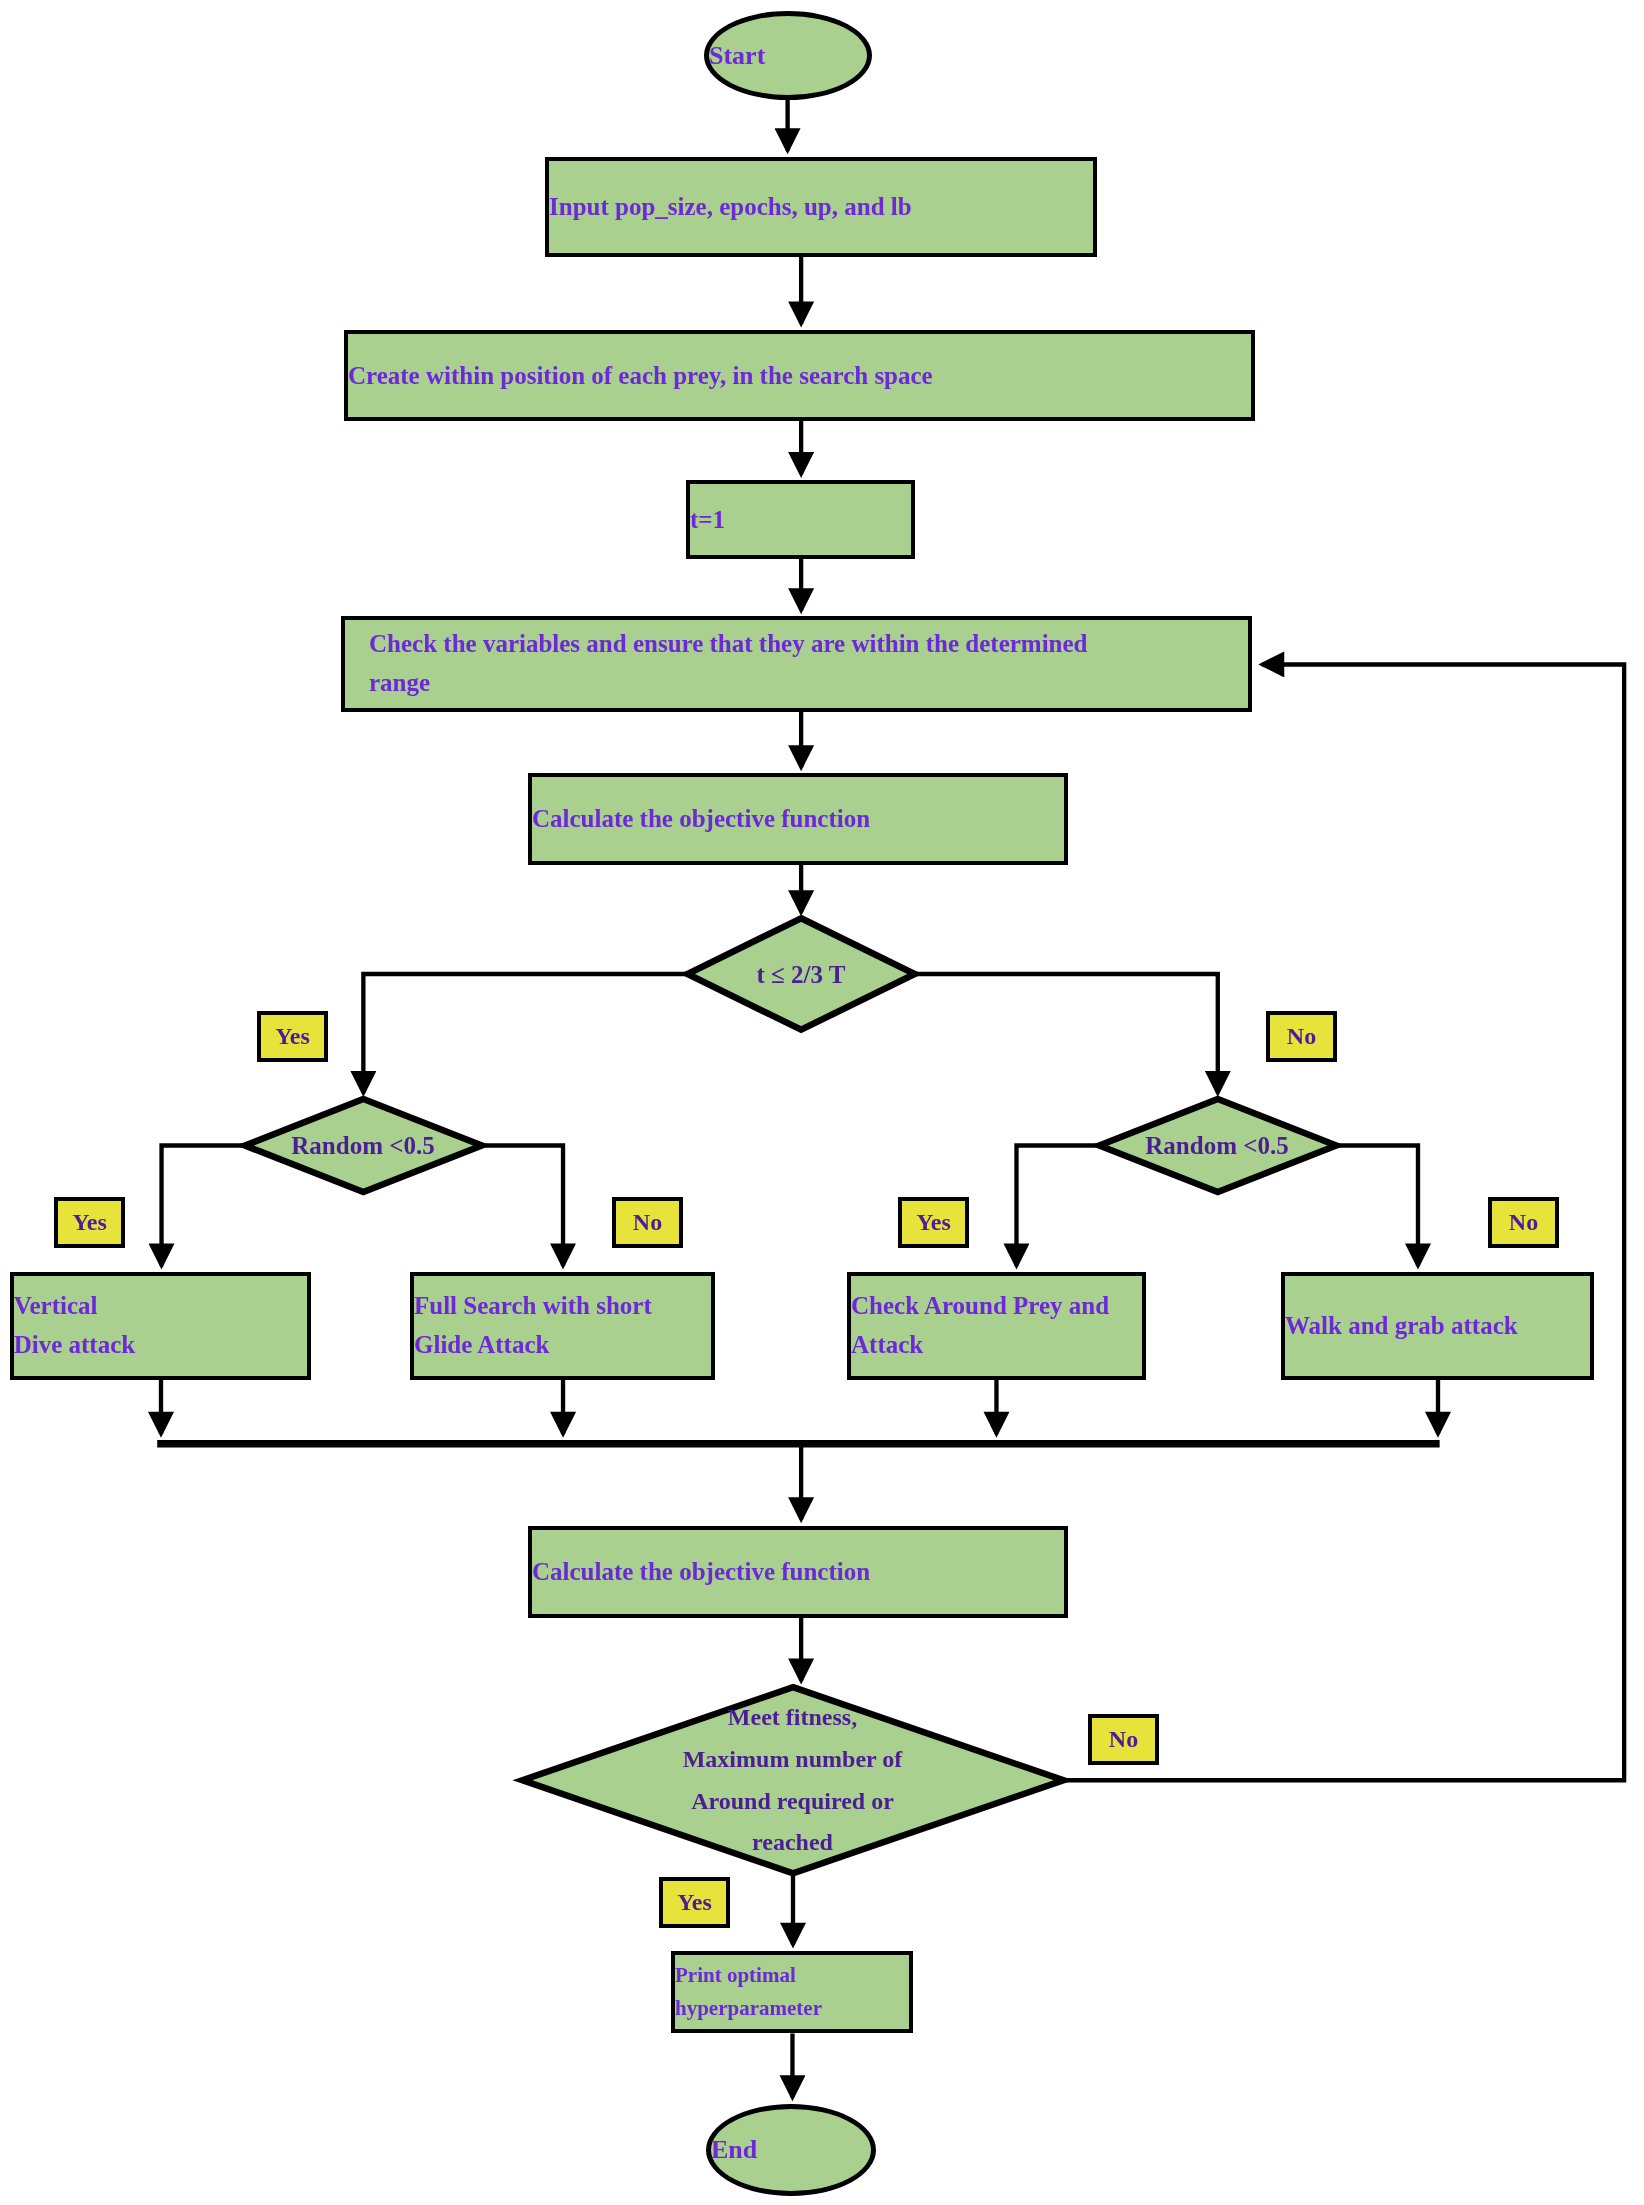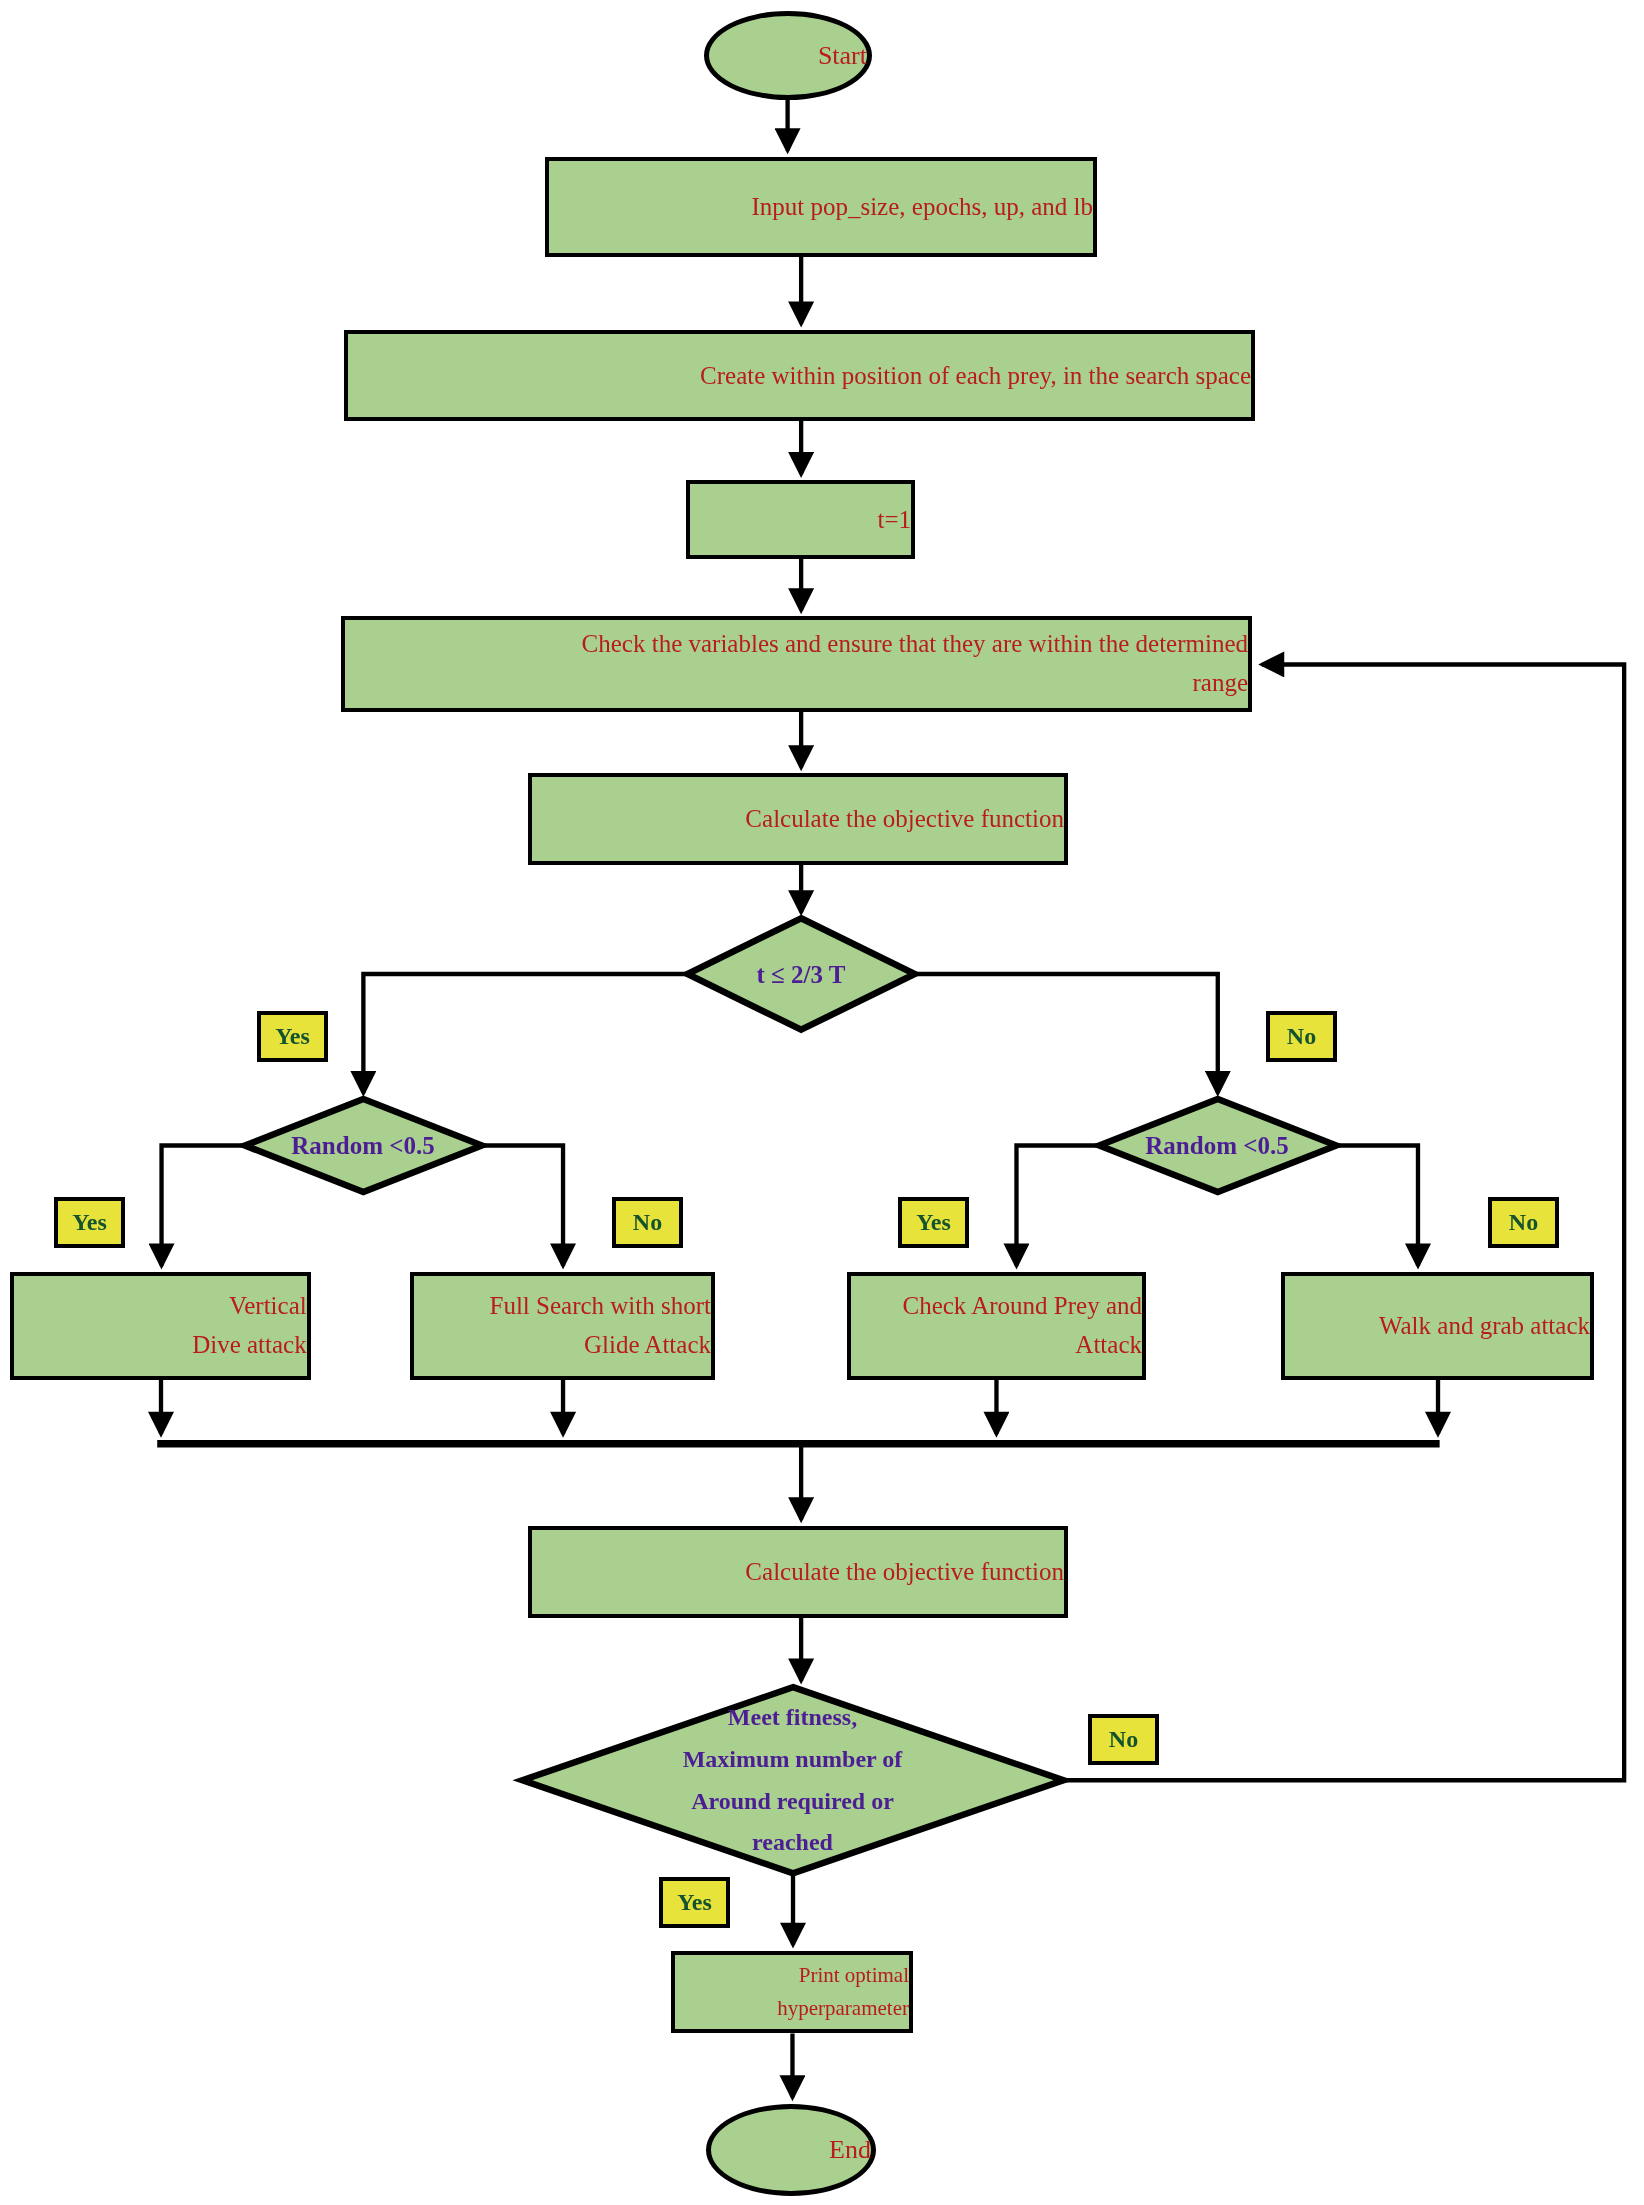--- a/index.html
+++ b/index.html
@@ -12,45 +12,45 @@
     overflow:hidden;
   }
   #wires{position:absolute;left:0;top:0;z-index:0;}
   .box{
     position:absolute;
     box-sizing:border-box;
     background:#a9d08e;
     border:4.3px solid #000;
     display:flex;
     flex-direction:column;
-    align-items:flex-end;
+    align-items:flex-start;
     justify-content:center;
     text-align:center;
-    font-weight:400;
+    font-weight:700;
     font-size:25px;
-    color:#b91c1c;
+    color:#6d28d9;
     line-height:1.35;
     z-index:2;
   }
   .ellipse{
     border-radius:50%;
     border-width:5.4px;
     font-size:26px;
   }
   .ylabel{
     position:absolute;
     box-sizing:border-box;
     background:#e7e33b;
     border:4.3px solid #000;
     display:flex;
     align-items:center;
     justify-content:center;
     font-weight:700;
     font-size:24px;
-    color:#14532d;
+    color:#4c1d95;
     z-index:3;
   }
   .dtext{
     position:absolute;
     display:flex;
     flex-direction:column;
     align-items:center;
     justify-content:center;
     text-align:center;
     font-weight:700;

